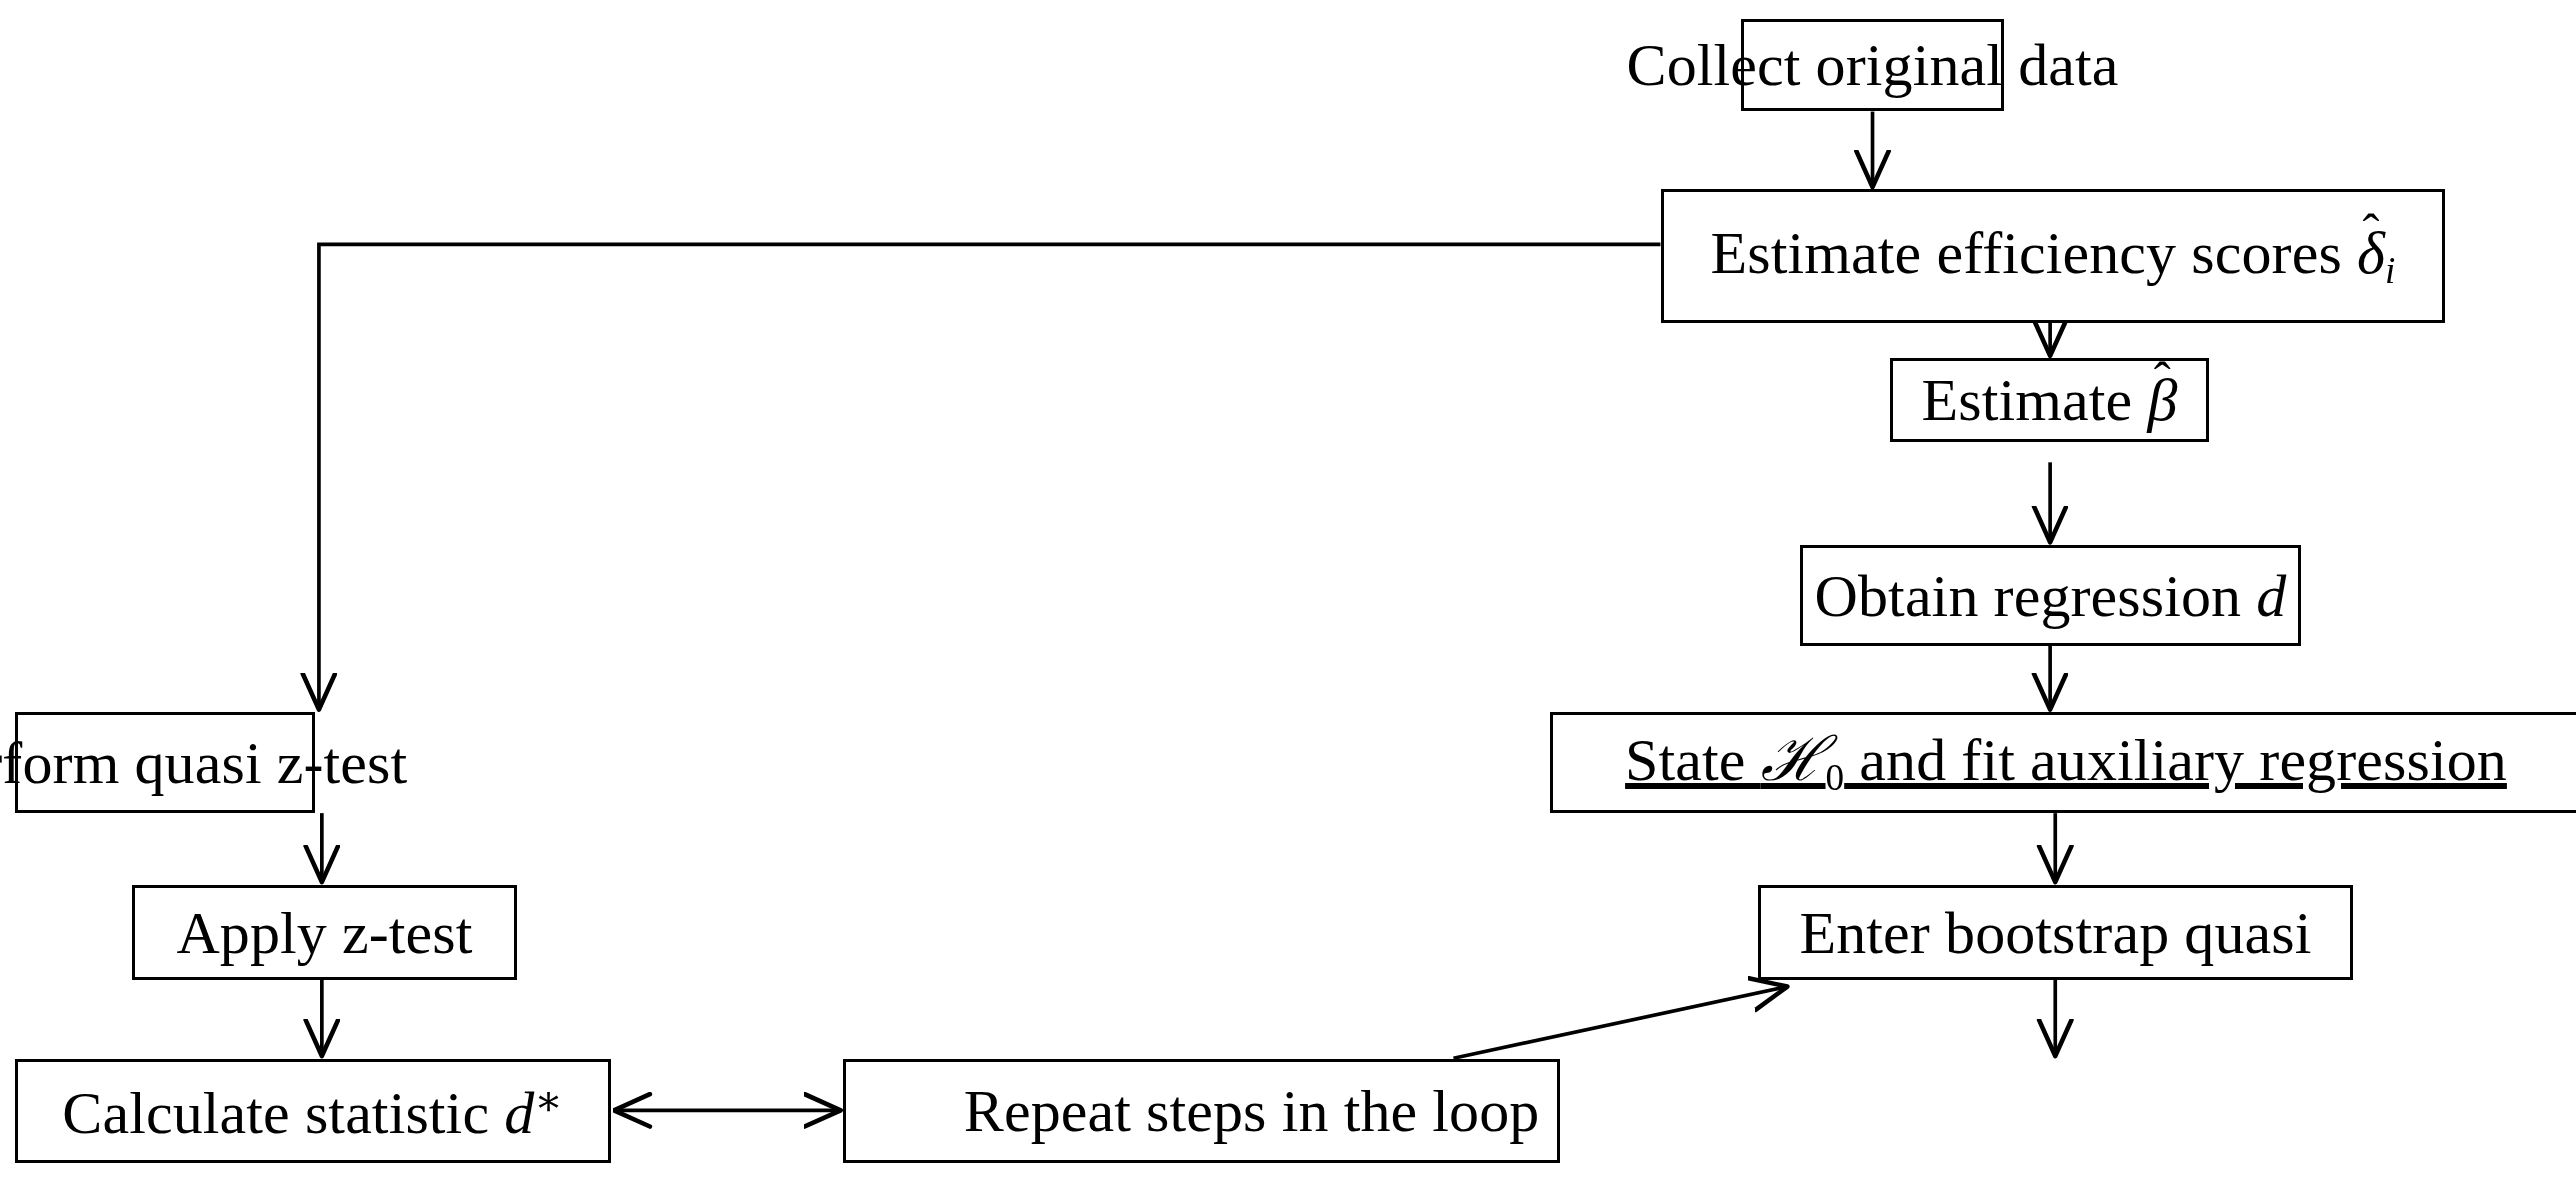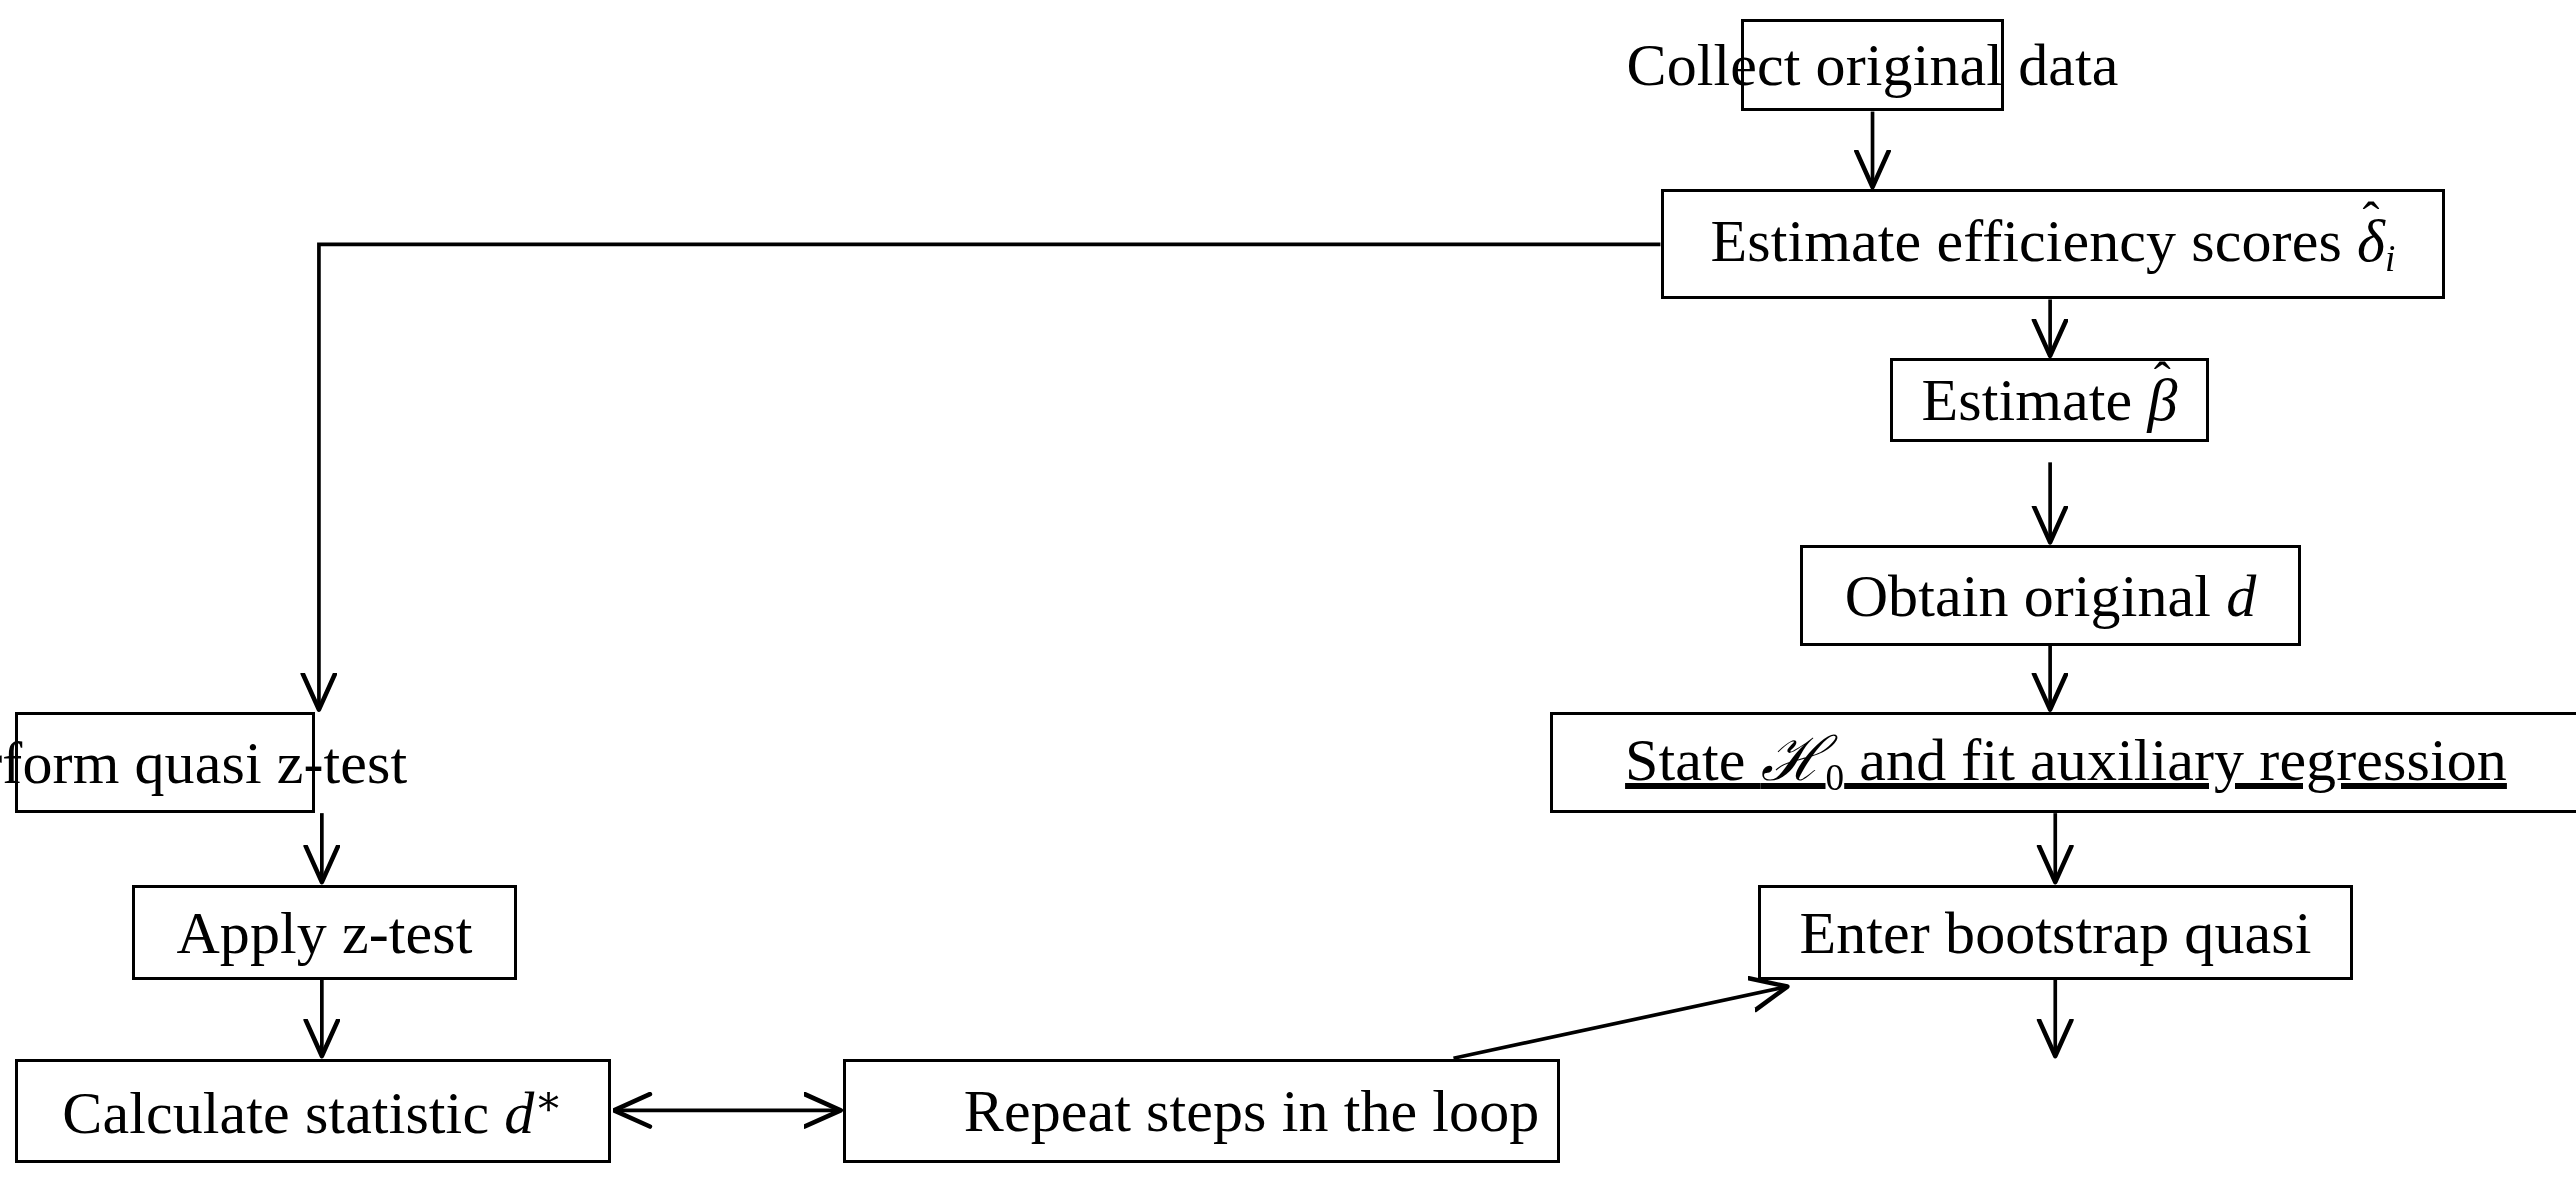--- a/index.html
+++ b/index.html
@@ -113,30 +113,30 @@
       <line x1="838" y1="1513" x2="1142" y2="1513" marker-start="url(#ah-start)" marker-end="url(#ah)"></line>
 
       <line x1="1980" y1="1442" x2="2432" y2="1345" marker-end="url(#ah)"></line>
     </g>
   </svg>
 
   <div class="node" style="left:1741px; top:19px; width:263px; height:92px;">
     <span class="lbl">Collect original data</span>
   </div>
 
-  <div class="node" style="left:1661px; top:189px; width:784px; height:110px;">
+  <div class="node" style="left:1661px; top:189px; width:784px; height:134px;">
     <span class="lbl"><span>Estimate efficiency scores </span><span class="hat">δ<span class="hatbar">̂</span></span><span class="sub">i</span></span>
   </div>
 
   <div class="node" style="left:1890px; top:358px; width:319px; height:84px;">
     <span class="lbl"><span>Estimate </span><span class="hat">β<span class="hatbar">̂</span></span></span>
   </div>
 
   <div class="node" style="left:1800px; top:545px; width:501px; height:101px;">
-    <span class="lbl"><span>Obtain original </span><span class="mi">d</span></span>
+    <span class="lbl"><span>Obtain regression </span><span class="mi">d</span></span>
   </div>
 
   <div class="node" style="left:1550px; top:712px; width:1032px; height:101px;text-decoration:underline;">
     <span class="lbl"><span>State </span><span class="cal">ℋ</span><span class="sub" style="font-style:normal;">0</span><span>&nbsp;and fit auxiliary regression</span></span>
   </div>
 
   <div class="node" style="left:1758px; top:885px; width:595px; height:95px;">
     <span class="lbl">Enter bootstrap quasi</span>
   </div>
 

